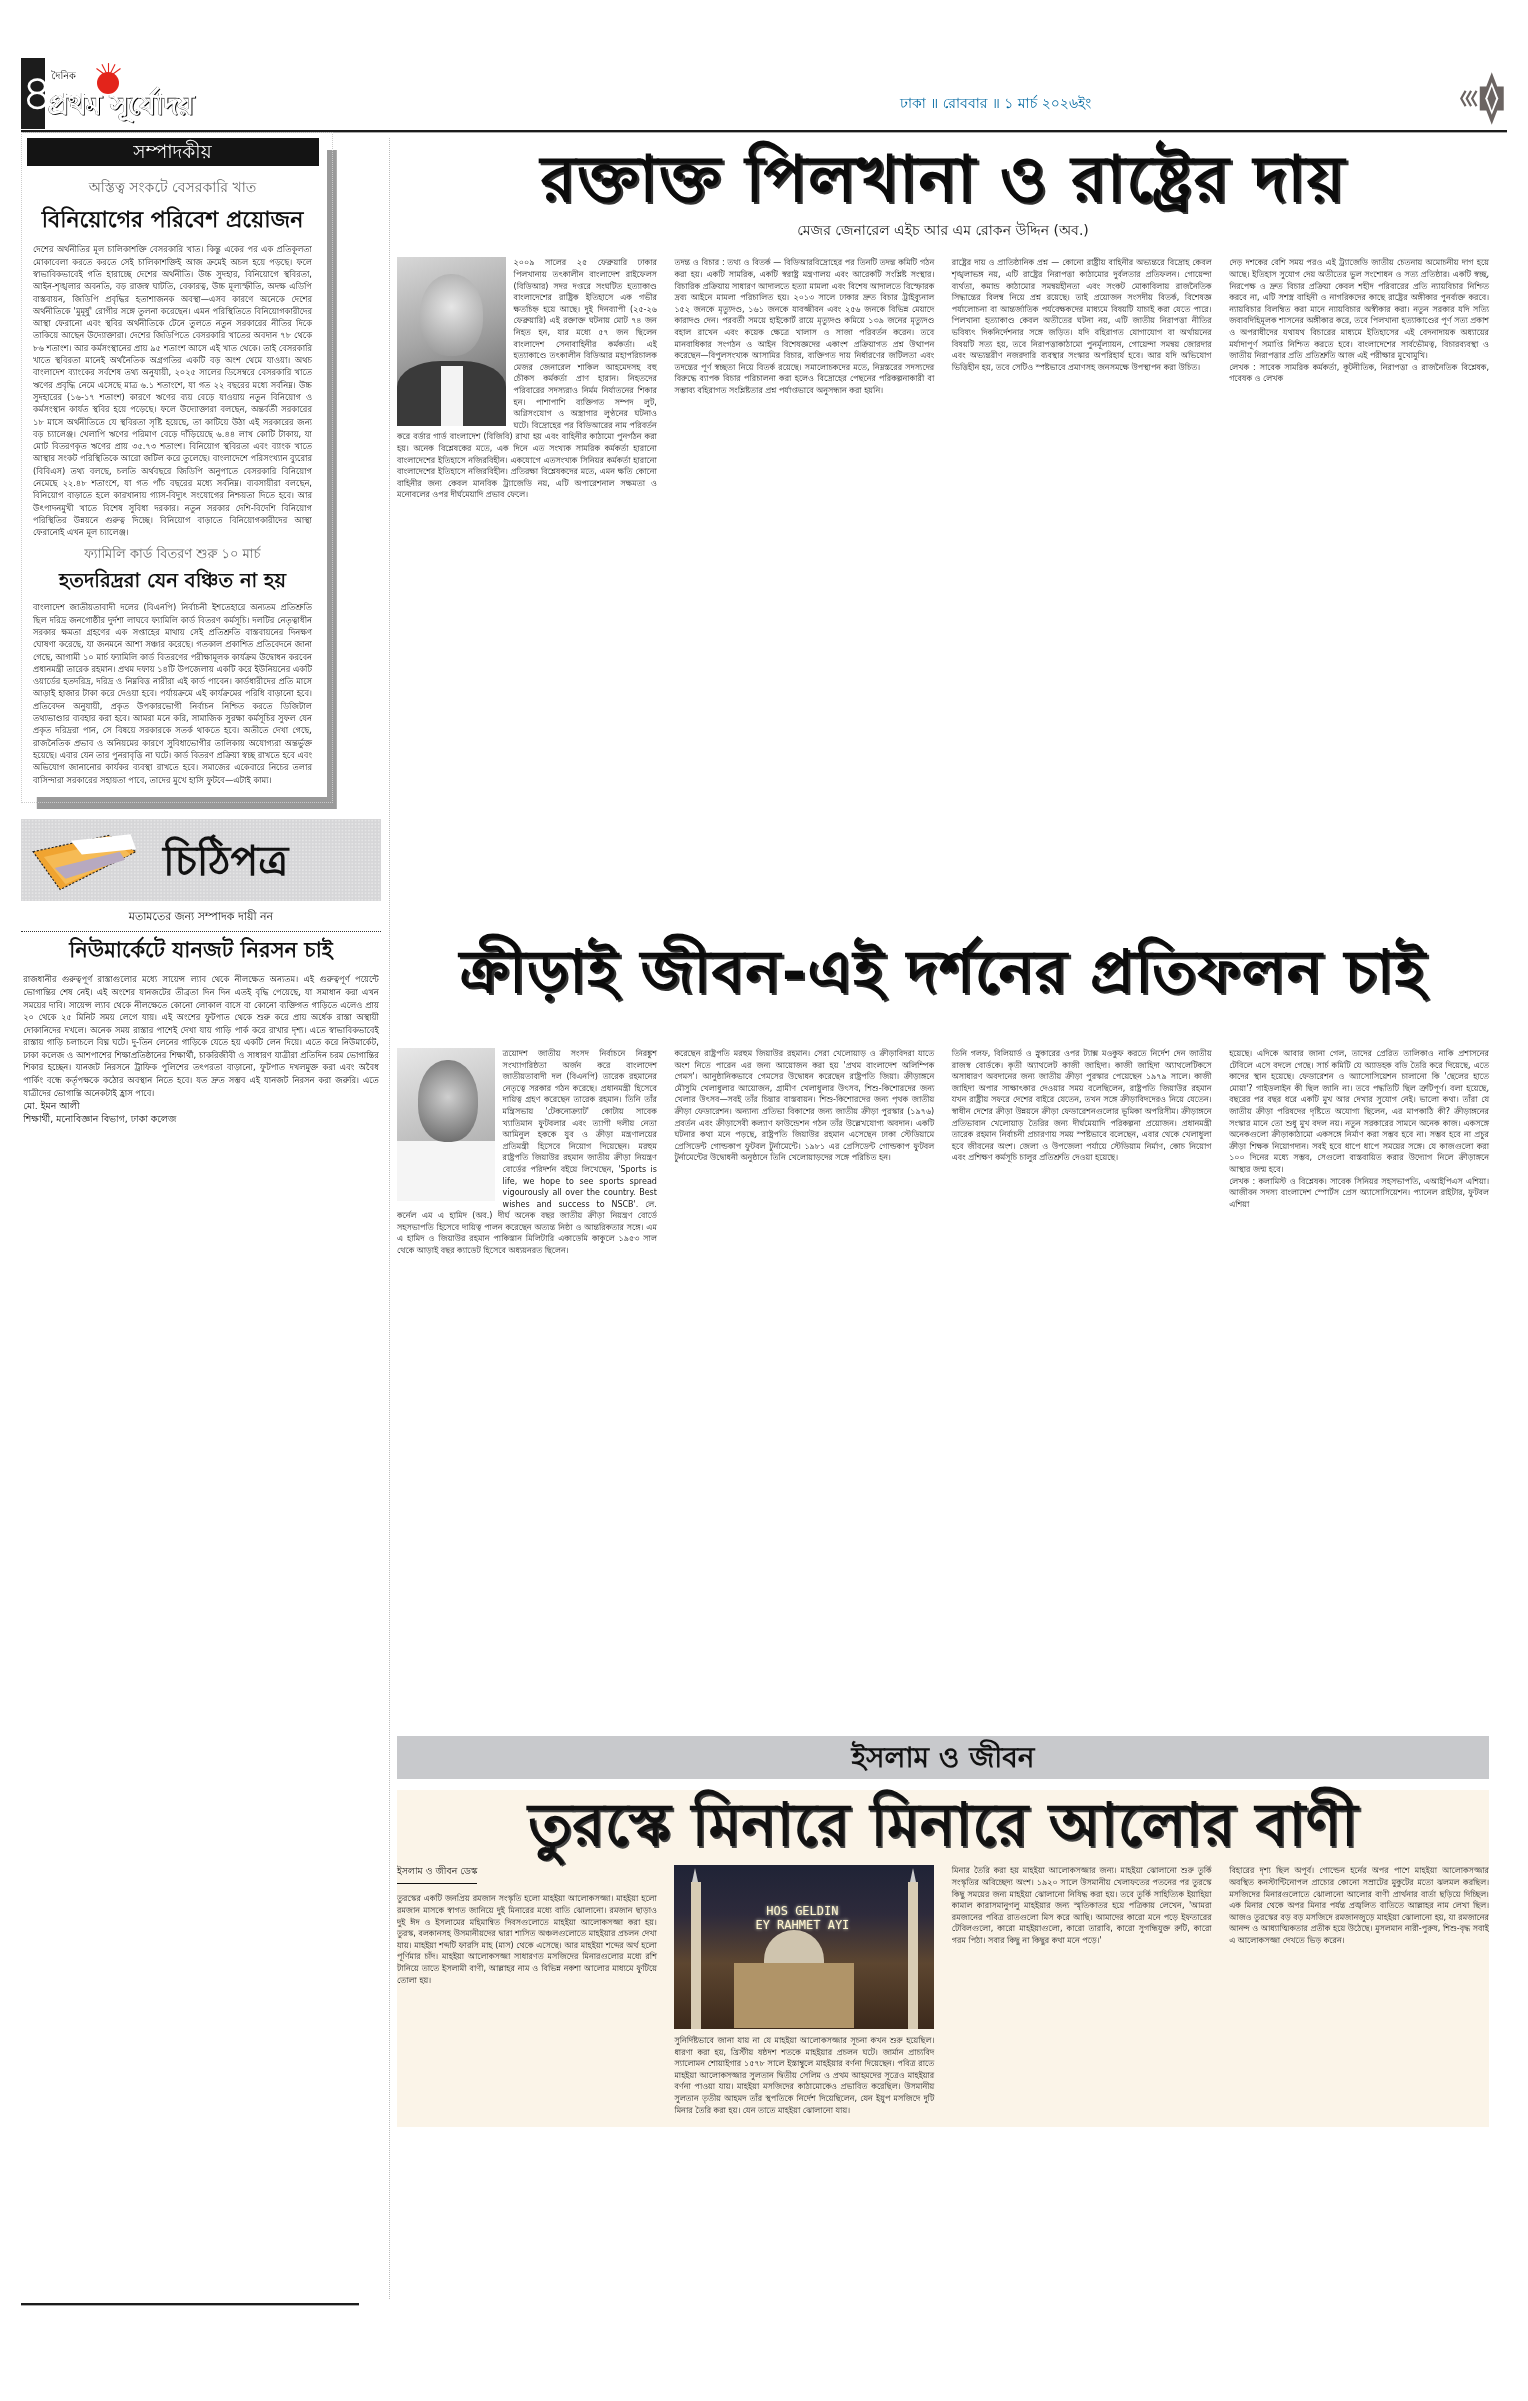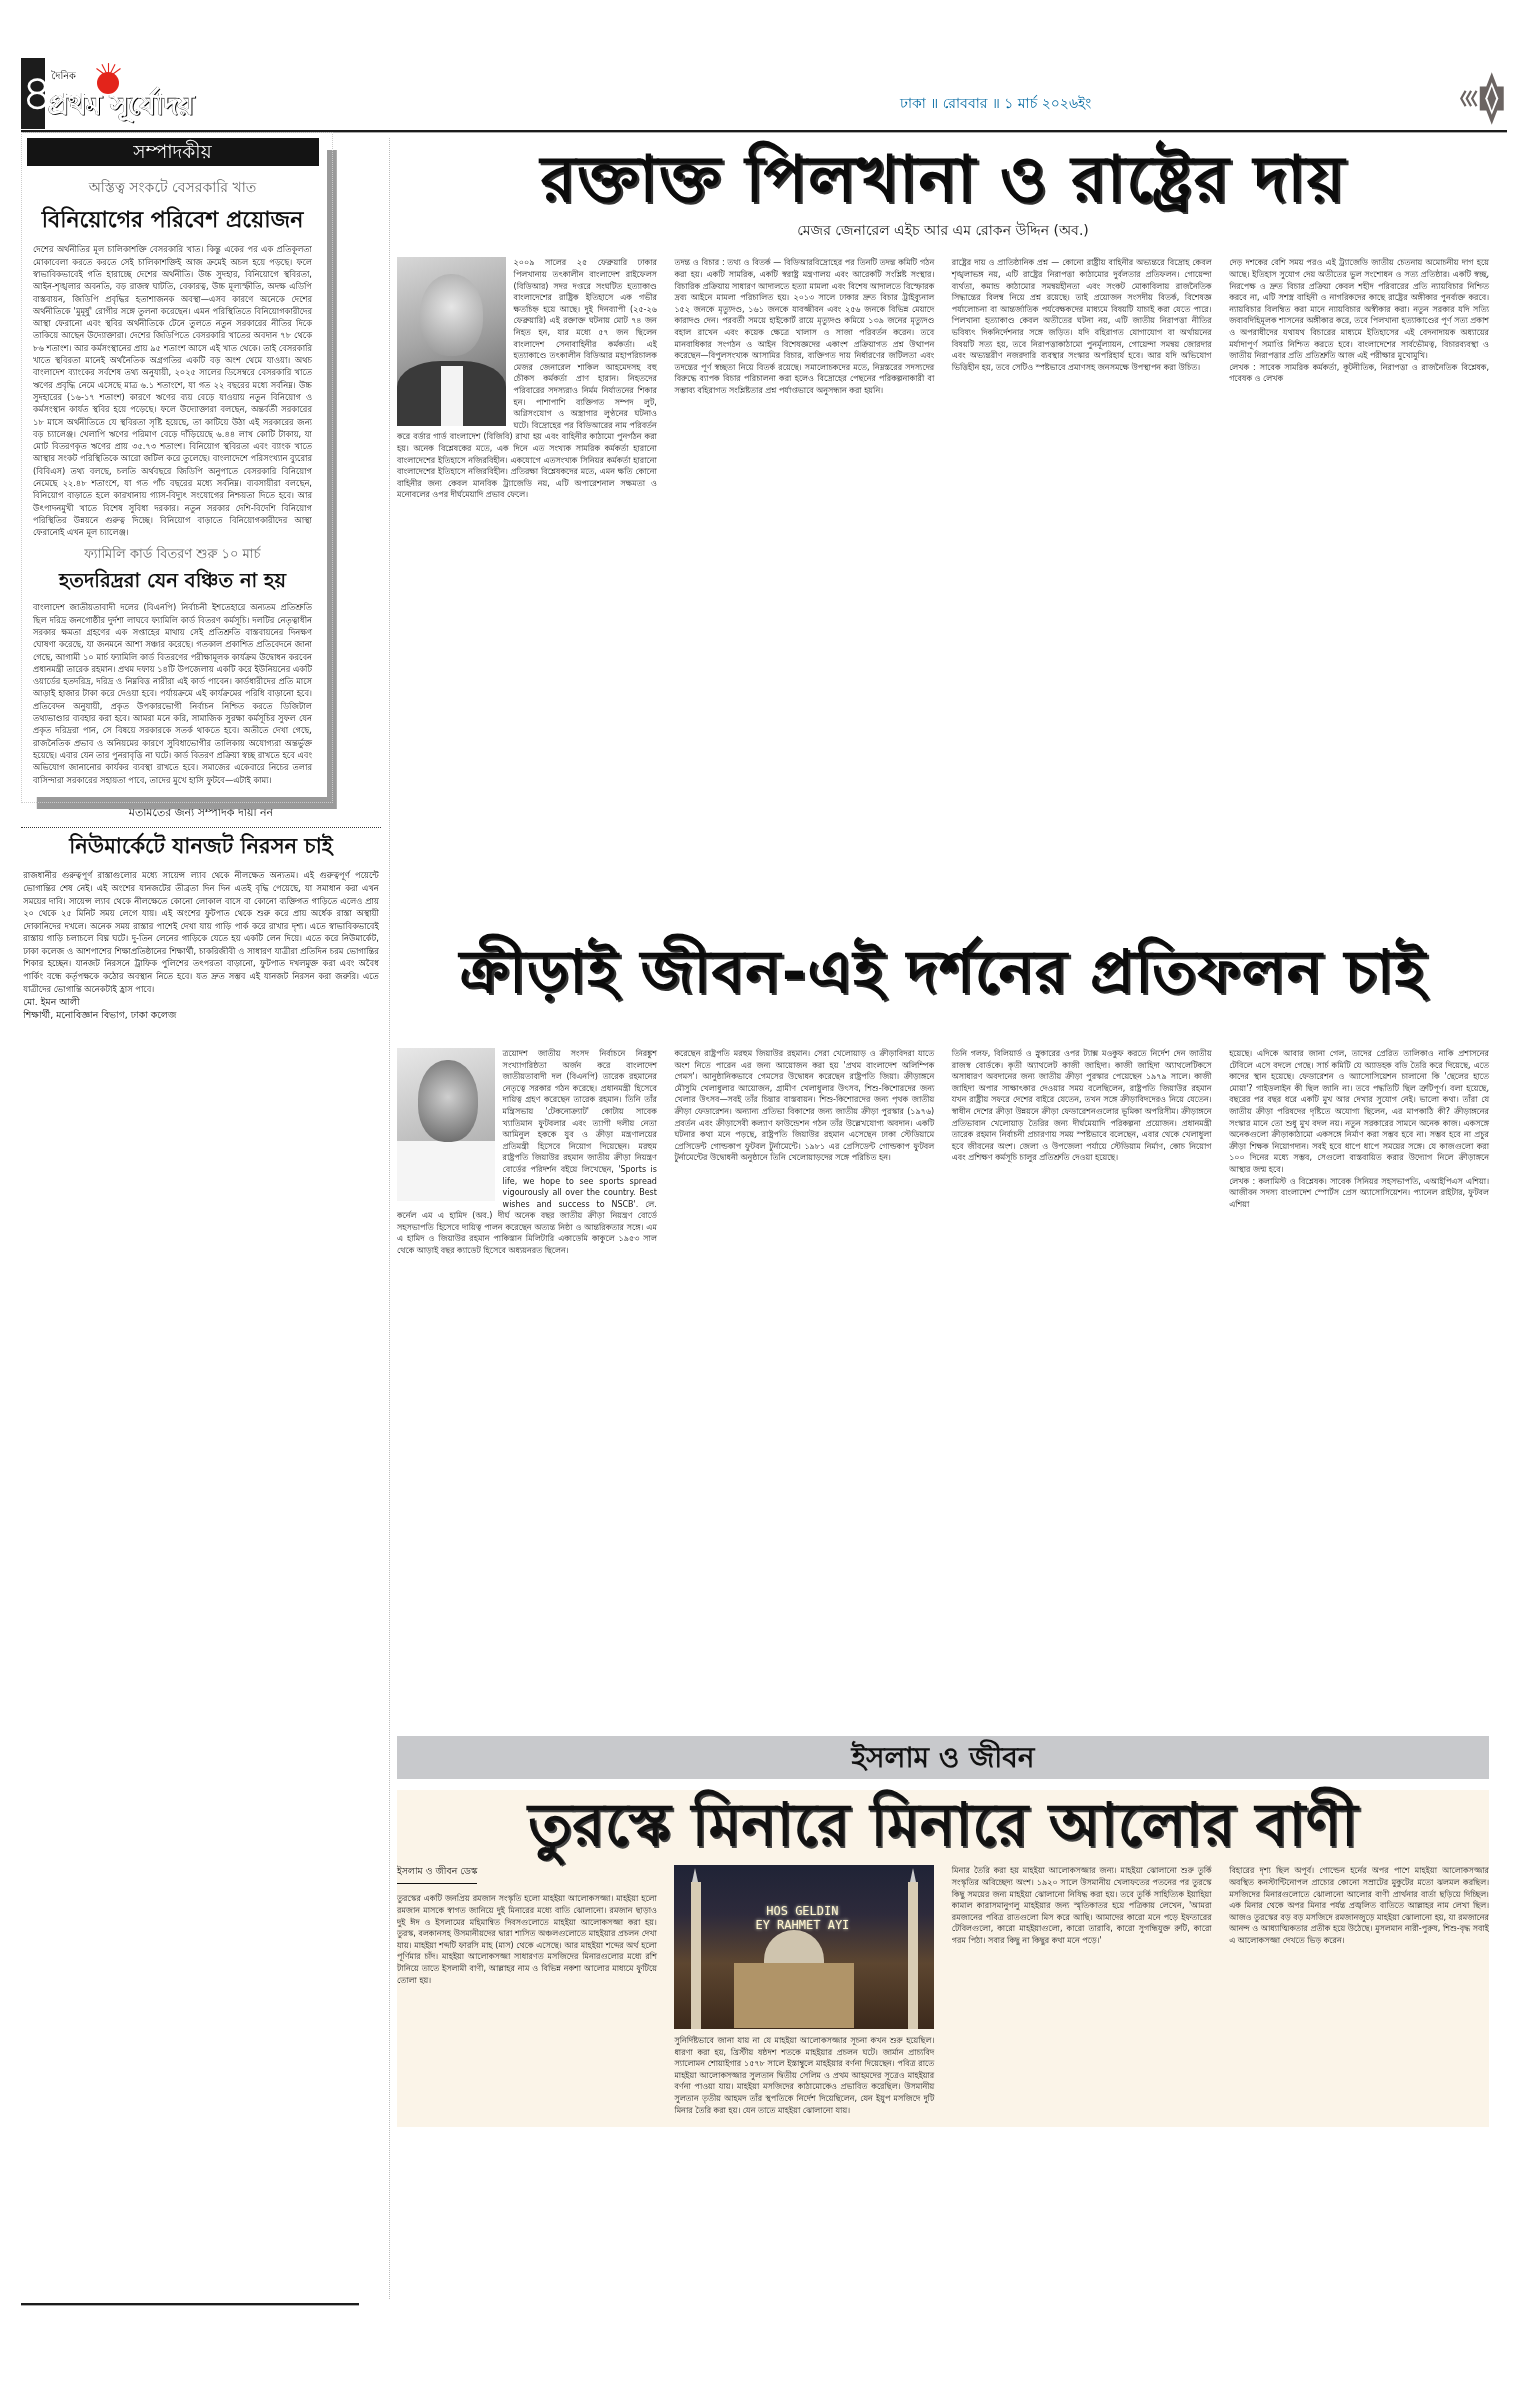--- a/index.html
+++ b/index.html
@@ -117,20 +117,29 @@
     </article>
 
     <article>
       <div class="ed-kicker2">ফ্যামিলি কার্ড বিতরণ শুরু ১০ মার্চ</div>
       <h2 class="ed-headline2">হতদরিদ্ররা যেন বঞ্চিত না হয়</h2>
       <p class="ed-body">বাংলাদেশ জাতীয়তাবাদী দলের (বিএনপি) নির্বাচনী ইশতেহারে অন্যতম প্রতিশ্রুতি ছিল দরিদ্র জনগোষ্ঠীর দুর্দশা লাঘবে ফ্যামিলি কার্ড বিতরণ কর্মসূচি। দলটির নেতৃত্বাধীন সরকার ক্ষমতা গ্রহণের এক সপ্তাহের মাথায় সেই প্রতিশ্রুতি বাস্তবায়নের দিনক্ষণ ঘোষণা করেছে, যা জনমনে আশা সঞ্চার করেছে। গতকাল প্রকাশিত প্রতিবেদনে জানা গেছে, আগামী ১০ মার্চ ফ্যামিলি কার্ড বিতরণের পরীক্ষামূলক কার্যক্রম উদ্বোধন করবেন প্রধানমন্ত্রী তারেক রহমান। প্রথম দফায় ১৪টি উপজেলায় একটি করে ইউনিয়নের একটি ওয়ার্ডের হতদরিদ্র, দরিদ্র ও নিম্নবিত্ত নারীরা এই কার্ড পাবেন। কার্ডধারীদের প্রতি মাসে আড়াই হাজার টাকা করে দেওয়া হবে। পর্যায়ক্রমে এই কার্যক্রমের পরিধি বাড়ানো হবে। প্রতিবেদন অনুযায়ী, প্রকৃত উপকারভোগী নির্বাচন নিশ্চিত করতে ডিজিটাল তথ্যভাণ্ডার ব্যবহার করা হবে। আমরা মনে করি, সামাজিক সুরক্ষা কর্মসূচির সুফল যেন প্রকৃত দরিদ্ররা পান, সে বিষয়ে সরকারকে সতর্ক থাকতে হবে। অতীতে দেখা গেছে, রাজনৈতিক প্রভাব ও অনিয়মের কারণে সুবিধাভোগীর তালিকায় অযোগ্যরা অন্তর্ভুক্ত হয়েছে। এবার যেন তার পুনরাবৃত্তি না ঘটে। কার্ড বিতরণ প্রক্রিয়া স্বচ্ছ রাখতে হবে এবং অভিযোগ জানানোর কার্যকর ব্যবস্থা রাখতে হবে। সমাজের একেবারে নিচের তলার বাসিন্দারা সরকারের সহায়তা পাবে, তাদের মুখে হাসি ফুটবে—এটাই কাম্য।</p>
     </article>
   </section>
 
   <section>
+    <div class="letters-banner">
+      <svg class="envelopes" viewBox="0 0 210 120">
+        <polygon points="10,40 150,10 200,40 60,110" fill="#f0a431" stroke="#222" stroke-width="2" stroke-dasharray="4 3"></polygon>
+        <polygon points="30,50 160,20 190,45 70,100" fill="#f6bb55"></polygon>
+        <polygon points="80,20 190,8 200,35 100,45" fill="#fff"></polygon>
+        <polygon points="50,70 170,40 180,55 70,90" fill="#b7a9c0"></polygon>
+      </svg>
+      <div class="letters-title">চিঠিপত্র</div>
+    </div>
     <div class="disclaimer">মতামতের জন্য সম্পাদক দায়ী নন</div>
     <h2 class="letter-headline">নিউমার্কেটে যানজট নিরসন চাই</h2>
     <p class="letter-body">রাজধানীর গুরুত্বপূর্ণ রাস্তাগুলোর মধ্যে সায়েন্স ল্যাব থেকে নীলক্ষেত অন্যতম। এই গুরুত্বপূর্ণ পয়েন্টে ভোগান্তির শেষ নেই। এই অংশের যানজটের তীব্রতা দিন দিন এতই বৃদ্ধি পেয়েছে, যা সমাধান করা এখন সময়ের দাবি। সায়েন্স ল্যাব থেকে নীলক্ষেতে কোনো লোকাল বাসে বা কোনো ব্যক্তিগত গাড়িতে এলেও প্রায় ২০ থেকে ২৫ মিনিট সময় লেগে যায়। এই অংশের ফুটপাত থেকে শুরু করে প্রায় অর্ধেক রাস্তা অস্থায়ী দোকানিদের দখলে। অনেক সময় রাস্তার পাশেই দেখা যায় গাড়ি পার্ক করে রাখার দৃশ্য। এতে স্বাভাবিকভাবেই রাস্তায় গাড়ি চলাচলে বিঘ্ন ঘটে। দু-তিন লেনের গাড়িকে যেতে হয় একটি লেন দিয়ে। এতে করে নিউমার্কেট, ঢাকা কলেজ ও আশপাশের শিক্ষাপ্রতিষ্ঠানের শিক্ষার্থী, চাকরিজীবী ও সাধারণ যাত্রীরা প্রতিদিন চরম ভোগান্তির শিকার হচ্ছেন। যানজট নিরসনে ট্রাফিক পুলিশের তৎপরতা বাড়ানো, ফুটপাত দখলমুক্ত করা এবং অবৈধ পার্কিং বন্ধে কর্তৃপক্ষকে কঠোর অবস্থান নিতে হবে। যত দ্রুত সম্ভব এই যানজট নিরসন করা জরুরি। এতে যাত্রীদের ভোগান্তি অনেকটাই হ্রাস পাবে।</p>
     <div class="letter-sign">মো. ইমন আলী</div>
     <div class="letter-sign">শিক্ষার্থী, মনোবিজ্ঞান বিভাগ, ঢাকা কলেজ</div>
   </section>
 </aside>
 <div class="left-bottom-rule"></div>
 <div class="vrule"></div>
 

